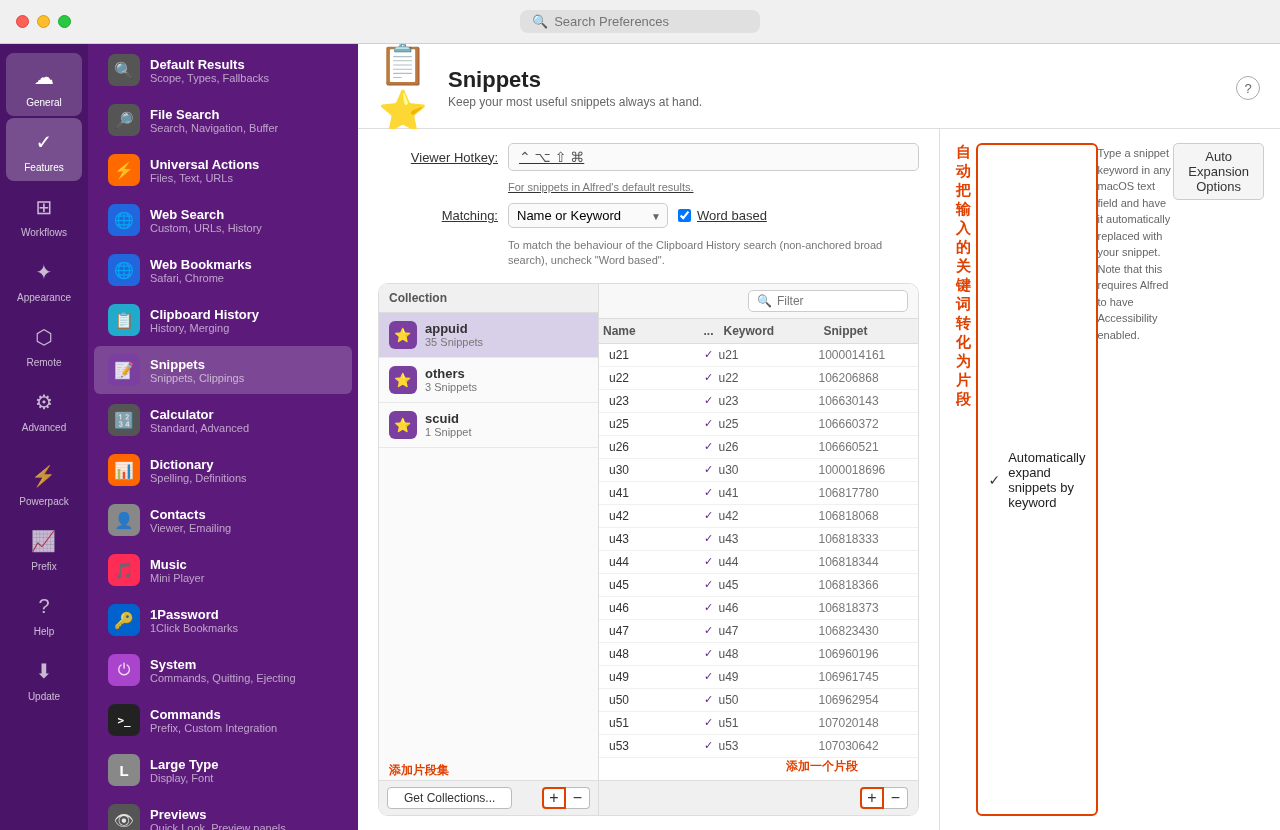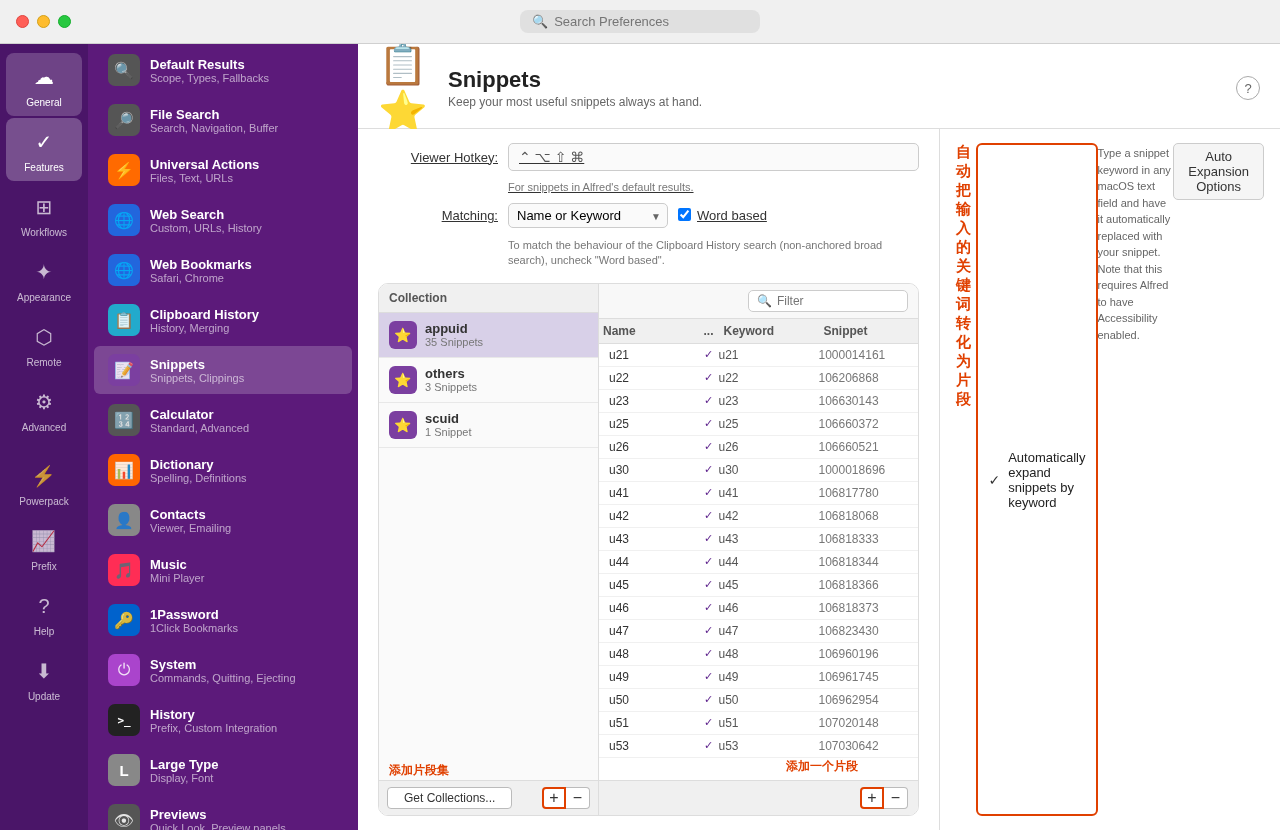--- a/index.html
+++ b/index.html
@@ -248,21 +248,21 @@
       border-radius: 5px;
       padding: 4px 24px 4px 8px;
       font-size: 13px;
       background: #fafafa;
       appearance: none;
       cursor: pointer;
       min-width: 160px;
     }
     .word-based-row {
       display: flex;
-      align-items: flex-start;
+      align-items: center;
       gap: 6px;
       font-size: 13px;
     }
     .matching-hint { font-size: 11px; color: #777; margin-left: 130px; max-width: 380px; line-height: 1.4; }
 
     
     .table-area {
       flex: 1;
       display: flex;
       gap: 0;
@@ -618,21 +618,21 @@
     <div class="nav-item">
       <div class="nav-icon" style="background:#aa44cc">⏻</div>
       <div class="nav-text">
         <span class="nav-title">System</span>
         <span class="nav-subtitle">Commands, Quitting, Ejecting</span>
       </div>
     </div>
     <div class="nav-item">
       <div class="nav-icon" style="background:#222; font-size:11px; color:white; font-weight:700; font-family:monospace;">&gt;_</div>
       <div class="nav-text">
-        <span class="nav-title">History</span>
+        <span class="nav-title">Commands</span>
         <span class="nav-subtitle">Prefix, Custom Integration</span>
       </div>
     </div>
     <div class="nav-item">
       <div class="nav-icon" style="background:#888; font-weight:700; color:white; font-size:15px;">L</div>
       <div class="nav-text">
         <span class="nav-title">Large Type</span>
         <span class="nav-subtitle">Display, Font</span>
       </div>
     </div>

